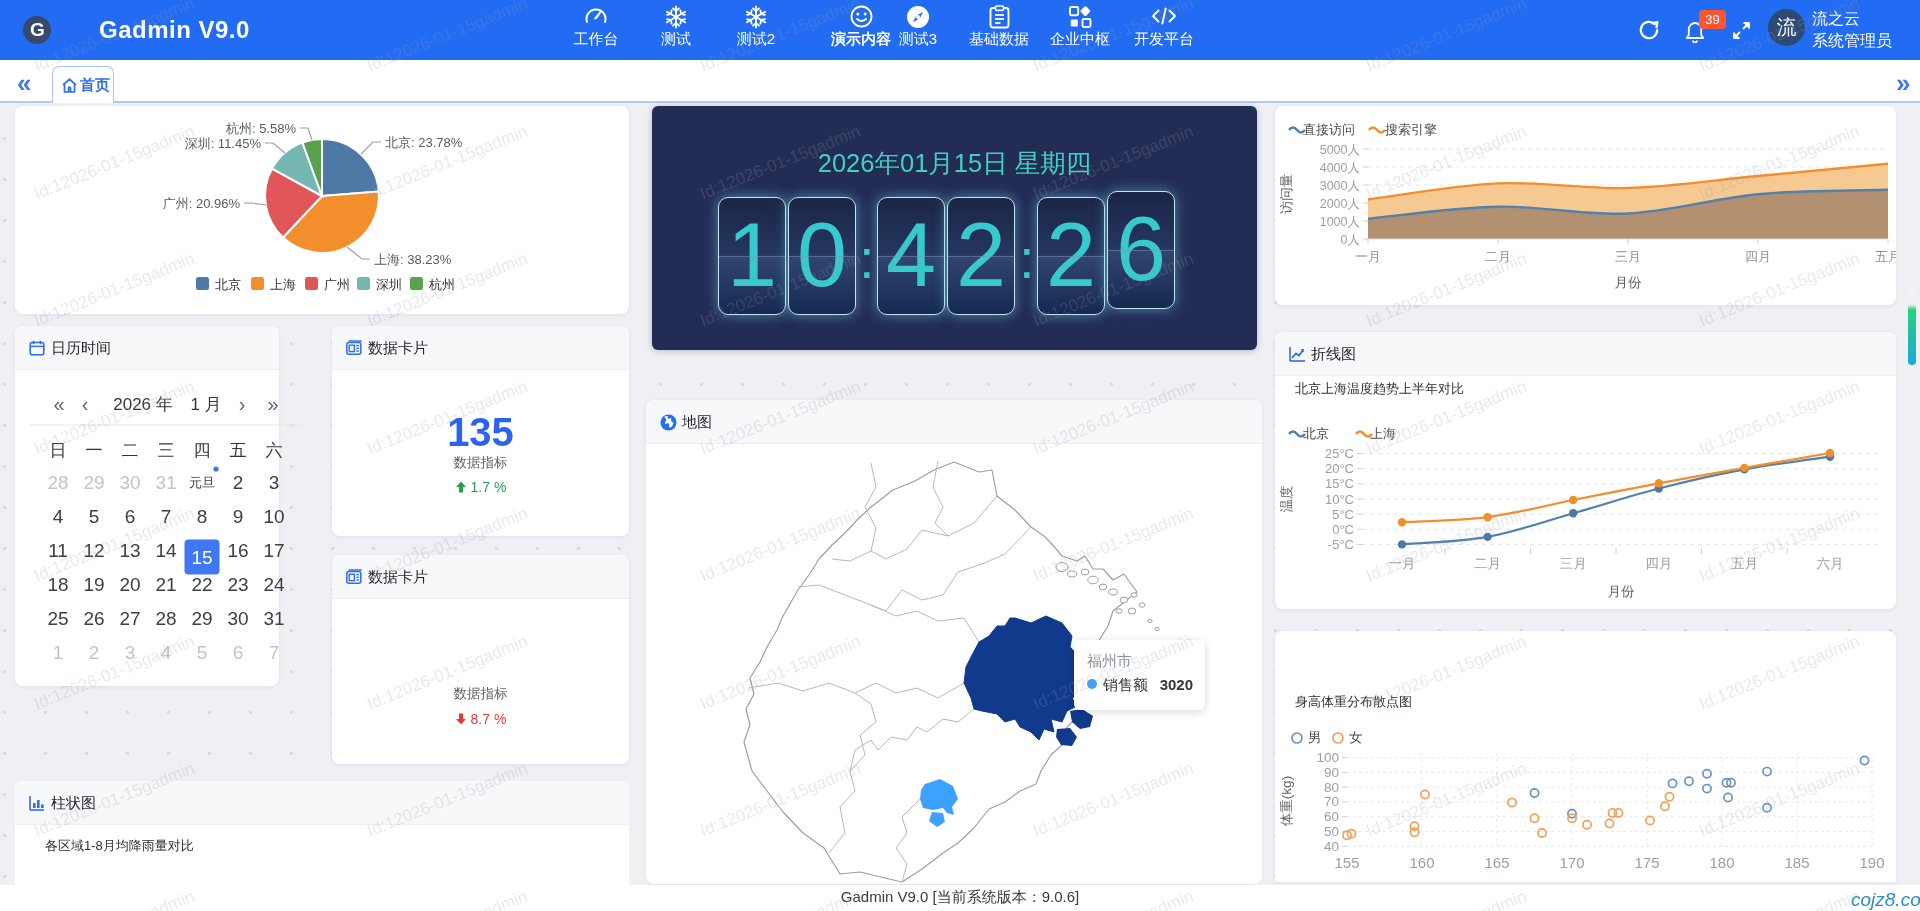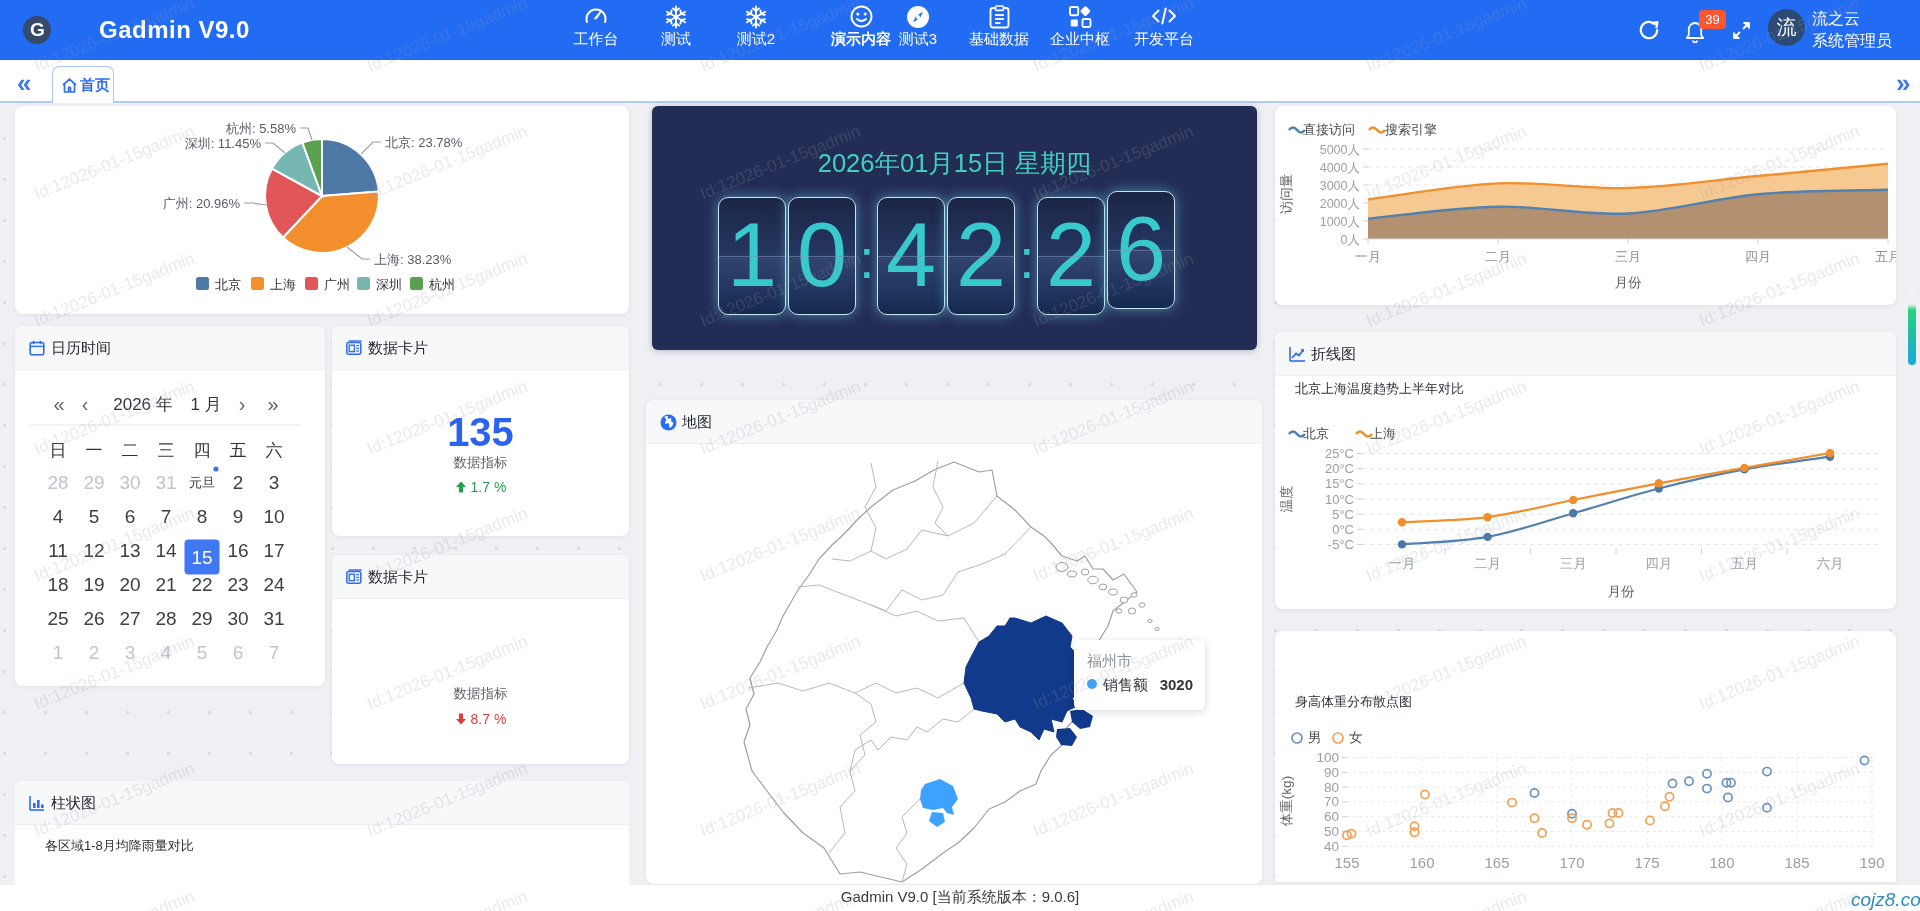--- a/index.html
+++ b/index.html
@@ -29,21 +29,21 @@
 #tab-home { position:absolute; left:52px; top:66px; width:62px; height:37px; background:#fff; border:1px solid #a9c4f7; border-bottom:none; border-radius:7px 7px 0 0; color:#2e6cf0; font-size:15px; font-weight:bold; line-height:36px; text-align:left; padding-left:27px; white-space:nowrap; z-index:3;}
 #tab-home svg { position:absolute; left:8px; top:10px; }
 
 
 .card { position:absolute; background:#fff; border-radius:8px; box-shadow:0 1px 4px rgba(30,40,80,0.07); }
 .chead { height:44px; background:#f7f8fa; border-bottom:1px solid #edeff2; border-radius:8px 8px 0 0; font-size:15px; color:#1f2329; line-height:44px; padding-left:36px; position:relative; }
 .chead svg { position:absolute; left:14px; top:14px; }
 .ctitle { font-size:13px; font-weight:normal; color:#2b2f36; position:absolute; left:20px; }
 
 #card-pie     { left:15px;  top:106px; width:614px; height:208px; }
-#card-cal     { left:15px;  top:326px; width:310px; height:360px; }
+#card-cal     { left:15px;  top:326px; width:264px; height:360px; }
 #card-dc1     { left:332px; top:326px; width:297px; height:210px; }
 #card-dc2     { left:332px; top:555px; width:297px; height:209px; }
 #card-bar     { left:15px;  top:781px; width:614px; height:104px; border-radius:8px 8px 0 0; box-shadow:none;}
 #card-clock   { left:652px; top:106px; width:605px; height:244px; background:#232c55; border-radius:6px; box-shadow:0 1px 6px rgba(20,25,60,0.25); }
 #card-map     { left:646px; top:400px; width:616px; height:484px; }
 #card-area    { left:1275px; top:106px; width:621px; height:199px; }
 #card-line    { left:1275px; top:332px; width:621px; height:277px; }
 #card-scatter { left:1275px; top:631px; width:621px; height:251px; border-radius:8px 8px 0 0;}
 
 

